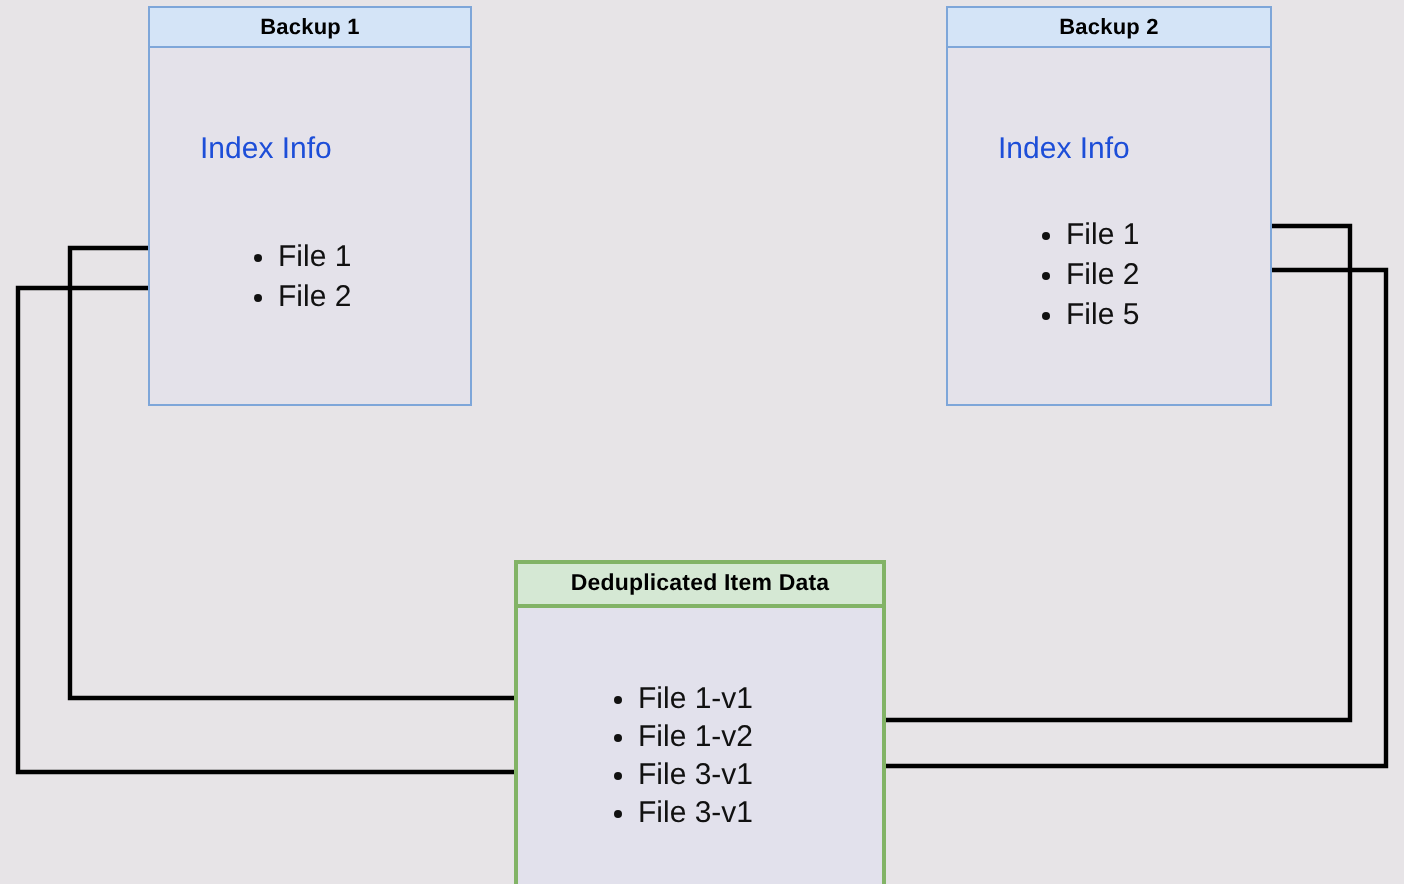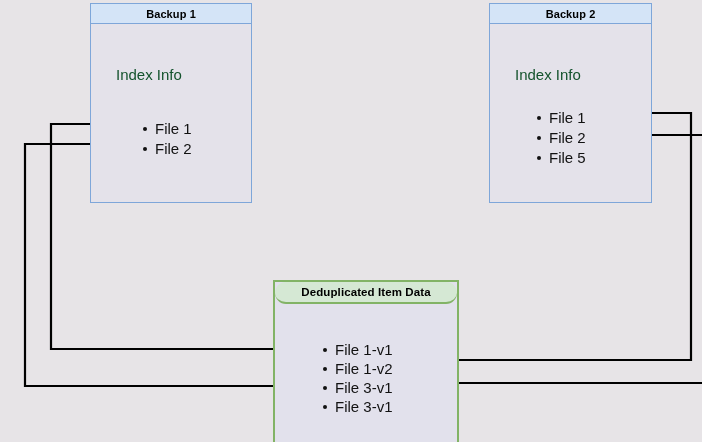--- a/index.html
+++ b/index.html
@@ -3,43 +3,43 @@
 <meta charset="utf-8">
 <style>
   html,body{margin:0;padding:0;}
   body{
     width:702px;height:442px;
     background:#e7e4e7;
     font-family:"Liberation Sans", sans-serif;
     position:relative;
     overflow:hidden;
   }
-  #canvas{position:absolute;left:16px;top:0;width:614px;height:442px;padding-left:20px;}
+  #canvas{position:absolute;left:0;top:0;width:614px;height:442px;padding-left:20px;}
   #edges{position:absolute;left:0;top:0;width:702px;height:442px;}
 
   .box{position:absolute;box-sizing:border-box;}
   .box-header{
     position:absolute;left:0;top:0;right:0;
     box-sizing:border-box;
     display:flex;align-items:center;justify-content:center;
     font-size:11px;font-weight:bold;color:#000;
     letter-spacing:.1px;
   }
   .box-body{position:absolute;left:0;right:0;bottom:0;box-sizing:border-box;}
 
   .backup-box{border:1.5px solid #7ea6d9;background:#e4e2ea;}
   .backup-box > .box-header{height:20px;background:#d4e4f7;border-bottom:1.5px solid #7ea6d9;}
   .backup-box > .box-body{top:20px;}
 
   .dedup-box{border:2px solid #82b366;background:#e2e1ec;}
-  .dedup-box > .box-header{height:22px;background:#d5e8d4;border-bottom:2px solid #82b366;font-size:11.5px;border-radius:11px;}
+  .dedup-box > .box-header{height:22px;background:#d5e8d4;border-bottom:2px solid #82b366;font-size:11.5px;}
   .dedup-box > .box-body{top:22px;}
 
   .index-label{
-    position:absolute;font-size:15px;color:#14532d;white-space:nowrap;
+    position:absolute;font-size:15px;color:#1d4ed8;white-space:nowrap;
   }
 
   .file-list{position:absolute;margin:0;padding:0;list-style:none;}
   .file-list li{
     position:relative;
     font-size:15px;color:#111;white-space:nowrap;
     padding-left:13px;
     line-height:20px;
     height:20px;
   }

